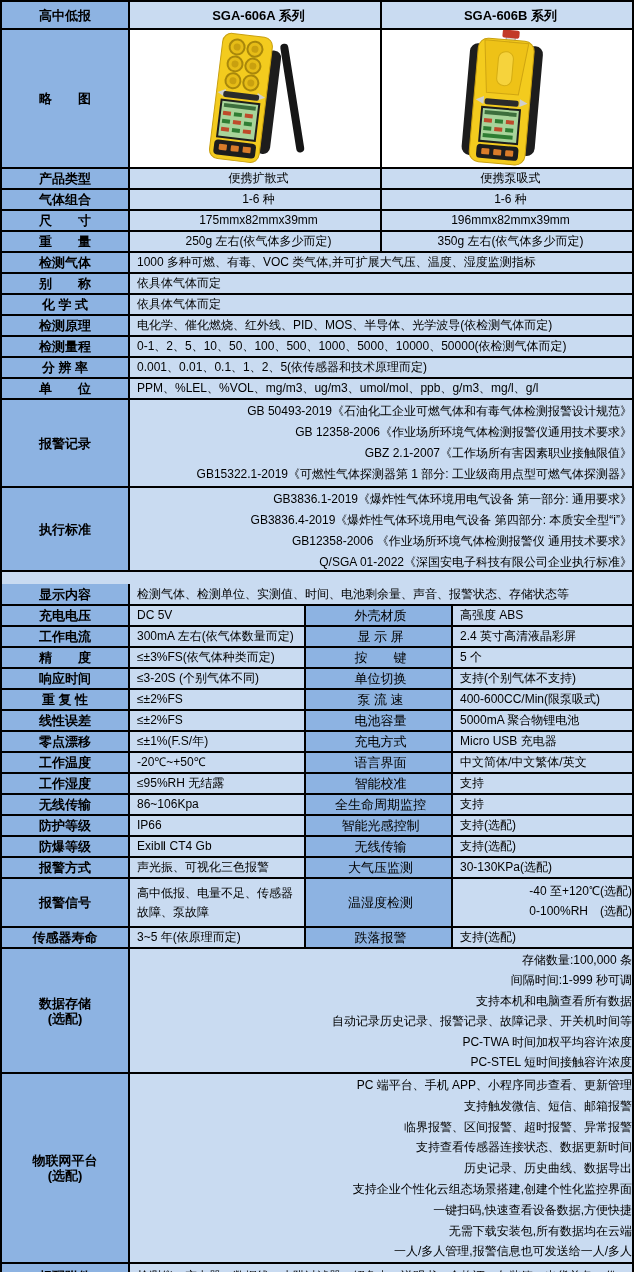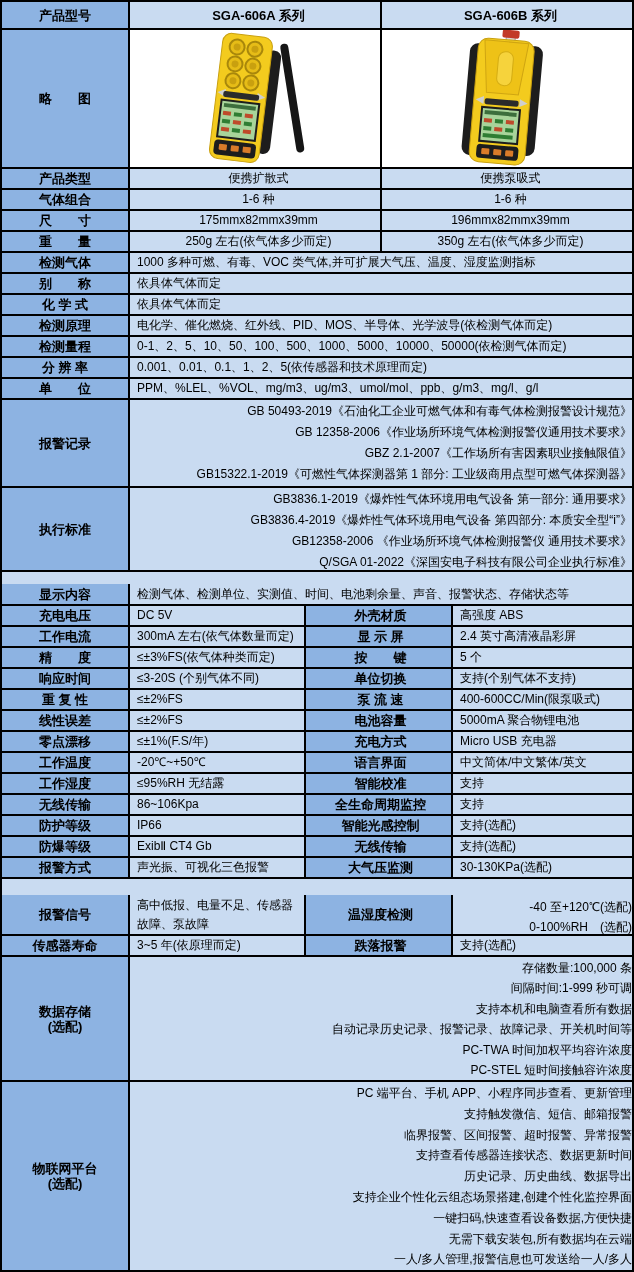--- a/index.html
+++ b/index.html
@@ -12,44 +12,44 @@
   .row:last-child{border-bottom:0;}
   .cell{box-sizing:border-box;border-right:2px solid #000;overflow:hidden;display:flex;align-items:center;}
   .cell:last-child{border-right:0;text-align:right;}
   .lbl{width:128px;flex:none;background:#8DB3E2;font-weight:bold;font-size:13px;justify-content:center;text-align:center;line-height:15px;}
   .c{justify-content:center;text-align:center;}
   .v{padding-left:7px;font-size:12px;line-height:15px;}
   .bold{font-weight:bold;font-size:13px;}
   .w2{width:252px;flex:none;}
   .w2b{flex:1;}
   .q1{width:176px;flex:none;}
-  .q2{width:147px;flex:none;background:#8DB3E2;font-weight:bold;font-size:13px;justify-content:center;text-align:center;padding-left:4px;}
+  .q2{width:147px;flex:none;background:#8DB3E2;font-weight:normal;font-size:13px;justify-content:center;text-align:center;padding-left:4px;}
   .q3{flex:1;}
   .white{background:#fff;justify-content:center;}
   .multi{display:block;align-items:normal;}
   .multi > div{font-size:12px;white-space:nowrap;padding-left:8px;}
   .std > div{line-height:21px;}
   .std{padding-top:1px;}
   .stg > div{line-height:20.4px;}
   .stg{padding-top:1px;}
   .iot > div{line-height:20.8px;}
   .iot{padding-top:1px;}
   .two > div{line-height:20px;}
   .h28{height:28px;} .h139{height:139px;} .h21{height:21px;} .h88{height:88px;}
-  .h84{height:84px;} .h22{height:22px;margin-top:12px;} .h43{height:41px;margin-top:16px;} .h125{height:125px;}
+  .h84{height:84px;} .h22{height:22px;margin-top:12px;} .h43{height:49px;} .h125{height:125px;}
   .h190{height:190px;} .h24{height:24px;}
   svg{display:block;}
 </style>
 </head>
 <body>
 
 <div class="tbl">
 
   <div class="row h28">
-    <div class="cell lbl">产品型号</div>
+    <div class="cell lbl">高中低报</div>
     <div class="cell w2 c v bold">SGA-606A 系列</div>
     <div class="cell w2b c v bold">SGA-606B 系列</div>
   </div>
 
   <div class="row h139">
     <div class="cell lbl">略　　图</div>
     <div class="cell w2 white">
       <svg viewBox="0 0 250 137" width="250" height="137">
         <g transform="rotate(7 120 68)">
           <line x1="148" y1="14" x2="176" y2="112" stroke="#161616" stroke-width="8" stroke-linecap="round"></line>

